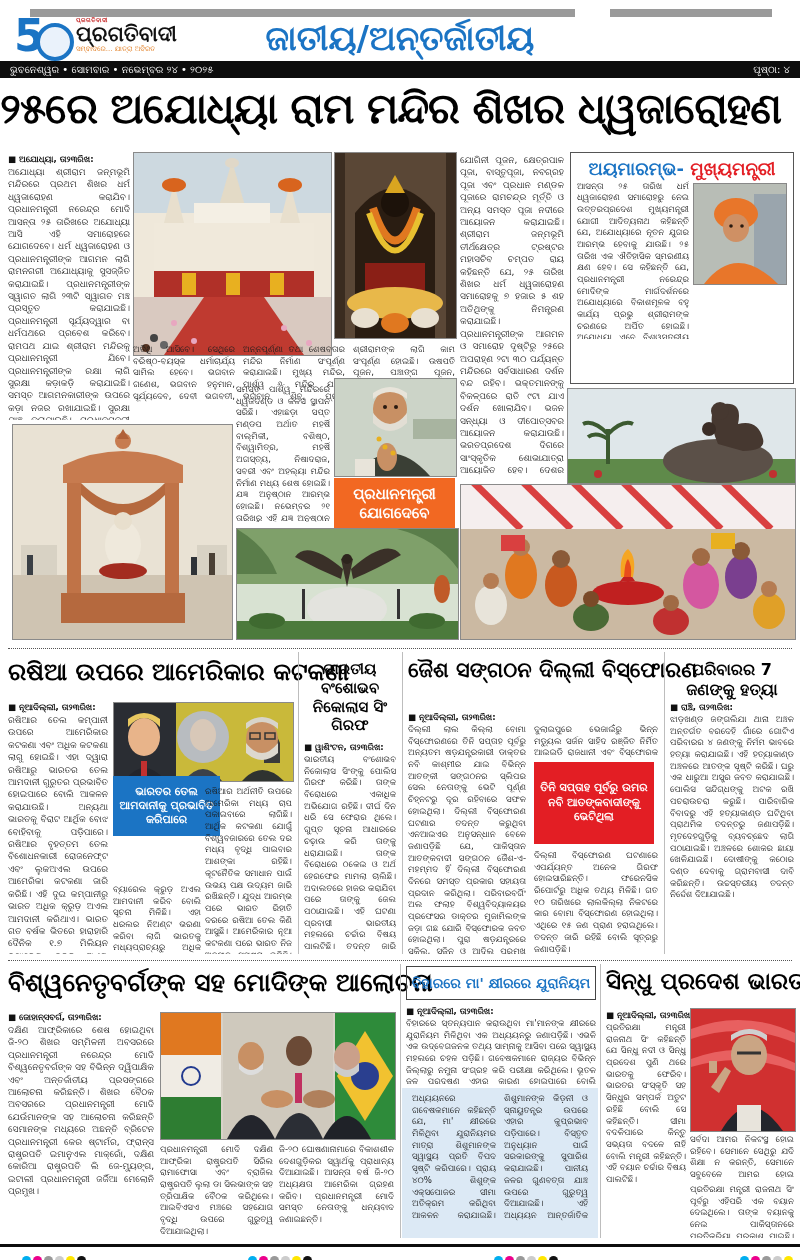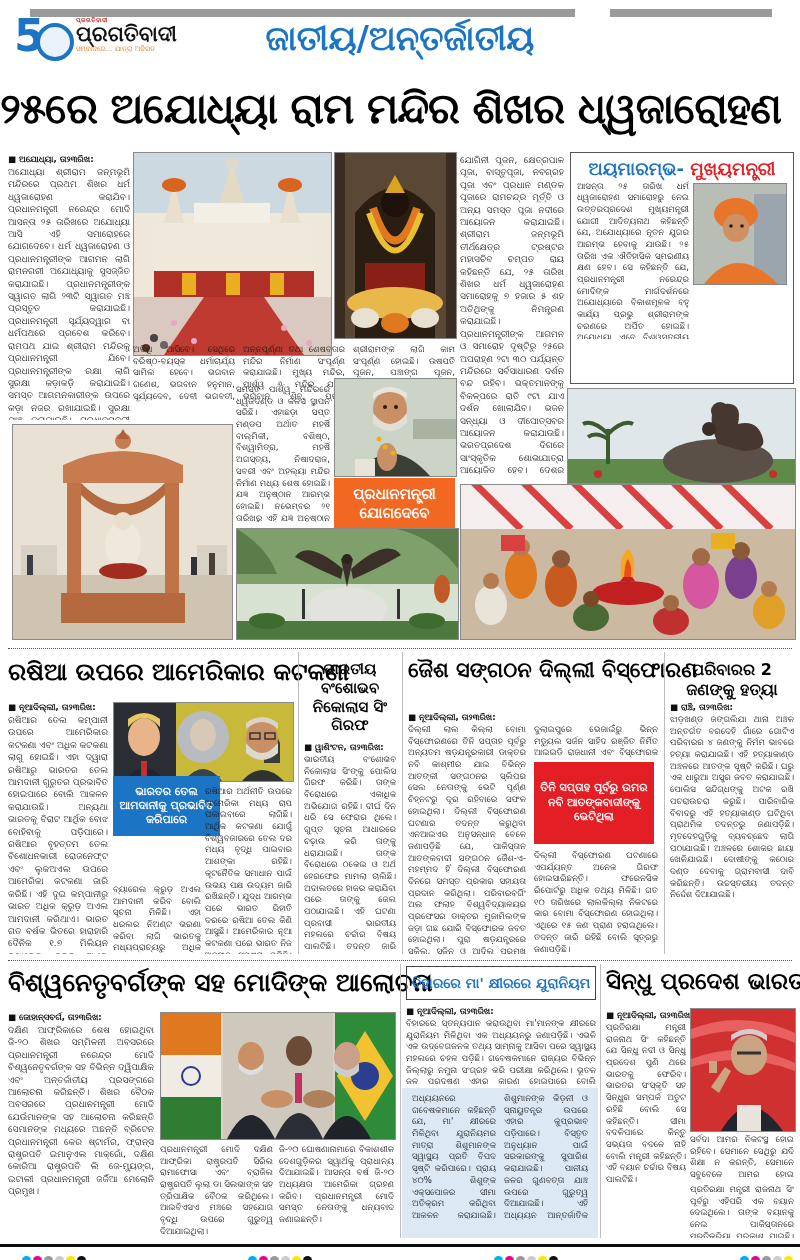--- a/index.html
+++ b/index.html
@@ -53,20 +53,24 @@
     <span class="logo0 abs" style="left:22px;top:7px;"></span>
     <div class="abs" style="left:62px;top:0;width:130px;">
       <div class="brand-top">ପ୍ରଗତିବାଦୀ</div>
       <div class="brand">ପ୍ରଗତିବାଦୀ</div>
       <div class="tagline">ସମ୍ବାଦରେ... ଯାତ୍ରା ଅବିରତ</div>
     </div>
   </div>
 
   <div class="abs section-title" style="left:200px;top:18px;width:400px;">ଜାତୀୟ/ଅନ୍ତର୍ଜାତୀୟ</div>
 
+  <div class="abs blackbar" style="left:0;top:61px;width:800px;height:17px;">
+    <span>ଭୁବନେଶ୍ୱର • ସୋମବାର • ନଭେମ୍ବର ୨୪ • ୨୦୨୫</span>
+    <span>ପୃଷ୍ଠା: ୪</span>
+  </div>
 
   <div class="abs main-hl" style="left:0;top:84px;width:734px;">୨୫ରେ ଅଯୋଧ୍ୟା ରାମ ମନ୍ଦିର ଶିଖର ଧ୍ୱଜାରୋହଣ</div>
 
   <div class="abs byline" style="left:8px;top:154px;width:122px;">■ ଅଯୋଧ୍ୟା, ତା୨୩ରିଖ:</div>
   <div class="abs bt" style="left:8px;top:166px;width:122px;height:254px;">ଅଯୋଧ୍ୟା ଶ୍ରୀରାମ ଜନ୍ମଭୂମି ମନ୍ଦିରରେ ପ୍ରଥମ ଶିଖର ଧର୍ମ ଧ୍ୱଜାରୋହଣ କରାଯିବ। ପ୍ରଧାନମନ୍ତ୍ରୀ ନରେନ୍ଦ୍ର ମୋଦି ଆସନ୍ତା ୨୫ ତାରିଖରେ ଅଯୋଧ୍ୟା ଆସି ଏହି ସମାରୋହରେ ଯୋଗଦେବେ। ଧର୍ମ ଧ୍ୱଜାରୋହଣ ଓ ପ୍ରଧାନମନ୍ତ୍ରୀଙ୍କ ଆଗମନ ଲାଗି ରାମନଗରୀ ଅଯୋଧ୍ୟାକୁ ସୁସଜ୍ଜିତ କରାଯାଇଛି। ପ୍ରଧାନମନ୍ତ୍ରୀଙ୍କ ସ୍ୱାଗତ ଲାଗି ୨୩ଟି ସ୍ୱାଗତ ମଞ୍ଚ ପ୍ରସ୍ତୁତ କରାଯାଇଛି। ପ୍ରଧାନମନ୍ତ୍ରୀ ସୂର୍ଯ୍ୟଦ୍ୱାର ବା ଧର୍ମପଥରେ ପ୍ରବେଶ କରିବେ। ରାମପଥ ଯାଇ ଶ୍ରୀରାମ ମନ୍ଦିରକୁ ପ୍ରଧାନମନ୍ତ୍ରୀ ଯିବେ। ପ୍ରଧାନମନ୍ତ୍ରୀଙ୍କ ରକ୍ଷା ଲାଗି ସୁରକ୍ଷା କଡ଼ାକଡ଼ି କରାଯାଇଛି। ସମସ୍ତ ଆଗମନକାରୀଙ୍କ ଉପରେ କଡ଼ା ନଜର ରଖାଯାଇଛି। ସୁରକ୍ଷା ଯାଞ୍ଚ କରାଯାଉଛି। ପ୍ରଧାନମନ୍ତ୍ରୀ ଭିଭିଆଇପି ଲୋକଙ୍କ ସହ ଆଲୋଚନା କରିବେ। ୬୦୦୦ରୁ ଅଧିକ ଅତିଥି ଯୋଗଦେବେ।</div>
 
   <div class="abs photo" style="left:133px;top:152px;width:197px;height:202px;">
     <svg width="197" height="202" viewBox="0 0 197 202">
       <rect width="197" height="110" fill="#cdd9e0"></rect>
       <rect y="60" width="197" height="142" fill="#efe8da"></rect>
@@ -292,21 +296,21 @@
     <div>ଜୈଶ ସଙ୍ଗଠନ ଦିଲ୍ଲୀ ବିସ୍ଫୋରଣ</div>
   </div>
   <div class="abs byline" style="left:408px;top:712px;">■ ନୂଆଦିଲ୍ଲୀ, ତା୨୩ରିଖ:</div>
   <div class="abs bt2" style="left:408px;top:724px;width:118px;height:230px;">ଦିଲ୍ଲୀ ଲାଲ କିଲ୍ଲା ବୋମା ବିସ୍ଫୋରଣରେ ତିନି ସପ୍ତାହ ପୂର୍ବରୁ ଅନ୍ୟତମ ଷଡ଼ଯନ୍ତ୍ରକାରୀ ଡାକ୍ତର ନବି କାଶ୍ମୀର ଯାଇ ବିଭିନ୍ନ ଆତଙ୍କୀ ସଙ୍ଗଠନର ସ୍ଲିପର ସେଲ ନେତାଙ୍କୁ ଭେଟି ପୂର୍ଣ୍ଣ ଚିହ୍ନଟରୁ ଦୂର ରହିବାରେ ସଫଳ ହୋଇଥିଲା। ଦିଲ୍ଲୀ ବିସ୍ଫୋରଣ ଘଟଣାର ତଦନ୍ତ କରୁଥିବା ଏନଆଇଏର ଅନୁସନ୍ଧାନ ବେଳେ ଜଣାପଡ଼ିଛି ଯେ, ପାକିସ୍ତାନ ଆତଙ୍କବାଦୀ ସଙ୍ଗଠନ ଜୈଶ-ଏ-ମହମ୍ମଦ ହିଁ ଦିଲ୍ଲୀ ବିସ୍ଫୋରଣ ଦିନରେ ସମସ୍ତ ପ୍ରକାର ସହାୟତା ପ୍ରଦାନ କରିଥିଲା। ପରିବାରବର୍ଗିଂ ଅଲ ଫଲାହ ବିଶ୍ୱବିଦ୍ୟାଳୟର ପ୍ରଫେସର ଡାକ୍ତର ମୁଜାମିଲଙ୍କ ଜଡ଼ା ଗଛ ଯୋରି ବିସ୍ଫୋରକ ଜବତ ହୋଇଥିଲା। ପୁରା ଷଡ଼ଯନ୍ତ୍ରରେ ସକିଲ, ସଜିନ ଓ ଆଦିଲ ପ୍ରମୁଖ ଭୂମିକା ନେଇଥିଲେ।</div>
   <div class="abs bt2" style="left:534px;top:724px;width:124px;height:36px;">ଦୁଲାଇପୁରେ ଭେଜାଇଁରୁ ଭିନ୍ନ ମଡ୍ୟୁଲ ସର୍ଜନ ସାହିଦ ରଞ୍ଜିତ ନିର୍ମିତ ଆଇଇଡି ରାଜଧାନୀ ଏବଂ ବିସ୍ଫୋରକ ସାମଗ୍ରୀ ଯୋଗାଣ ଲାଗି ତିନି ସ୍ତରୀୟ ନେଟୱର୍କ କାମ କରିଥିଲା।</div>
   <div class="abs redbox" style="left:534px;top:762px;width:120px;height:82px;">ତିନି ସପ୍ତାହ ପୂର୍ବରୁ ଉମର ନବି ଆତଙ୍କବାଦୀଙ୍କୁ ଭେଟିଥିଲା</div>
   <div class="abs bt2" style="left:534px;top:850px;width:124px;height:104px;">ଦିଲ୍ଲୀ ବିସ୍ଫୋରଣ ଘଟଣାରେ ଏପର୍ଯ୍ୟନ୍ତ ଅନେକ ଗିରଫ ହୋଇସାରିଛନ୍ତି। ଫରେନସିକ ରିପୋର୍ଟରୁ ଅଧିକ ତଥ୍ୟ ମିଳିଛି। ଗତ ୧୦ ତାରିଖରେ ଲାଲକିଲ୍ଲା ନିକଟରେ କାର ବୋମା ବିସ୍ଫୋରଣ ହୋଇଥିଲା। ଏଥିରେ ୧୫ ଜଣ ପ୍ରାଣ ହରାଇଥିଲେ। ତଦନ୍ତ ଜାରି ରହିଛି ବୋଲି ସୂତ୍ରରୁ ଜଣାପଡ଼ିଛି।</div>
 
   <div class="abs vdiv" style="left:664px;top:652px;height:302px;"></div>
 
-  <div class="abs hl-d" style="left:670px;top:660px;width:124px;">ପରିବାରର 2 ଜଣଙ୍କୁ ହତ୍ୟା</div>
+  <div class="abs hl-d" style="left:670px;top:660px;width:124px;">ପରିବାରର 7 ଜଣଙ୍କୁ ହତ୍ୟା</div>
   <div class="abs byline" style="left:670px;top:702px;">■ ରାଞ୍ଚି, ତା୨୩ରିଖ:</div>
   <div class="abs bt2" style="left:670px;top:714px;width:124px;height:240px;">ଝାଡ଼ଖଣ୍ଡ ଜଙ୍ଗଲିଯା ଥାନା ଅଞ୍ଚଳ ଅନ୍ତର୍ଗତ ବରଦେହି ଗାଁରେ ଗୋଟିଏ ପରିବାରର ୪ ଜଣଙ୍କୁ ନିର୍ମମ ଭାବରେ ହତ୍ୟା କରାଯାଇଛି। ଏହି ହତ୍ୟାକାଣ୍ଡ ଅଞ୍ଚଳରେ ଆତଙ୍କ ସୃଷ୍ଟି କରିଛି। ଘରୁ ଏକ ଧାରୁଆ ଅସ୍ତ୍ର ଜବତ କରାଯାଇଛି। ପୋଲିସ ସନ୍ଦିଗ୍ଧଙ୍କୁ ଅଟକ ରଖି ପଚରାଉଚରା କରୁଛି। ପାରିବାରିକ ବିବାଦରୁ ଏହି ହତ୍ୟାକାଣ୍ଡ ଘଟିଥିବା ପ୍ରାଥମିକ ତଦନ୍ତରୁ ଜଣାପଡ଼ିଛି। ମୃତଦେହଗୁଡ଼ିକୁ ବ୍ୟବଚ୍ଛେଦ ଲାଗି ପଠାଯାଇଛି। ଅଞ୍ଚଳରେ ଶୋକର ଛାୟା ଖେଳିଯାଇଛି। ଦୋଷୀଙ୍କୁ କଠୋର ଦଣ୍ଡ ଦେବାକୁ ଗ୍ରାମବାସୀ ଦାବି କରିଛନ୍ତି। ଉଚ୍ଚସ୍ତରୀୟ ତଦନ୍ତ ନିର୍ଦ୍ଦେଶ ଦିଆଯାଇଛି।</div>
 
   <div class="abs dotline" style="left:8px;top:960px;width:784px;"></div>
 
   <div class="abs hl-e" style="left:8px;top:968px;width:386px;">ବିଶ୍ୱନେତୃବର୍ଗଙ୍କ ସହ ମୋଦିଙ୍କ ଆଲୋଚନା</div>
   <div class="abs byline" style="left:8px;top:1012px;">■ ଜୋହାନ୍ସବର୍ଗ, ତା୨୩ରିଖ:</div>
   <div class="abs bt" style="left:8px;top:1024px;width:146px;height:216px;">ଦକ୍ଷିଣ ଆଫ୍ରିକାରେ ଶେଷ ହୋଇଥିବା ଜି-୨୦ ଶିଖର ସମ୍ମିଳନୀ ଅବସରରେ ପ୍ରଧାନମନ୍ତ୍ରୀ ନରେନ୍ଦ୍ର ମୋଦି ବିଶ୍ୱନେତୃବର୍ଗଙ୍କ ସହ ବିଭିନ୍ନ ଦ୍ୱିପାକ୍ଷିକ ଏବଂ ଅନ୍ତର୍ଜାତୀୟ ପ୍ରସଙ୍ଗରେ ଆଲୋଚନା କରିଛନ୍ତି। ଶିଖର ବୈଠକ ଅବସରରେ ପ୍ରଧାନମନ୍ତ୍ରୀ ମୋଦି ଯେଉଁମାନଙ୍କ ସହ ଆଲୋଚନା କରିଛନ୍ତି ସେମାନଙ୍କ ମଧ୍ୟରେ ଅଛନ୍ତି ବ୍ରିଟେନ ପ୍ରଧାନମନ୍ତ୍ରୀ କେର ଷ୍ଟାର୍ମର, ଫ୍ରାନ୍ସ ରାଷ୍ଟ୍ରପତି ଇମାନୁଏଲ ମାକ୍ରୋଁ, ଦକ୍ଷିଣ କୋରିଆ ରାଷ୍ଟ୍ରପତି ଲି ଜେ-ମ୍ୟୁଙ୍ଗ, ଇଟାଲୀ ପ୍ରଧାନମନ୍ତ୍ରୀ ଜର୍ଜିଆ ମେଲୋନି ପ୍ରମୁଖ।</div>
 
   <div class="abs photo" style="left:160px;top:1012px;width:234px;height:126px;">

